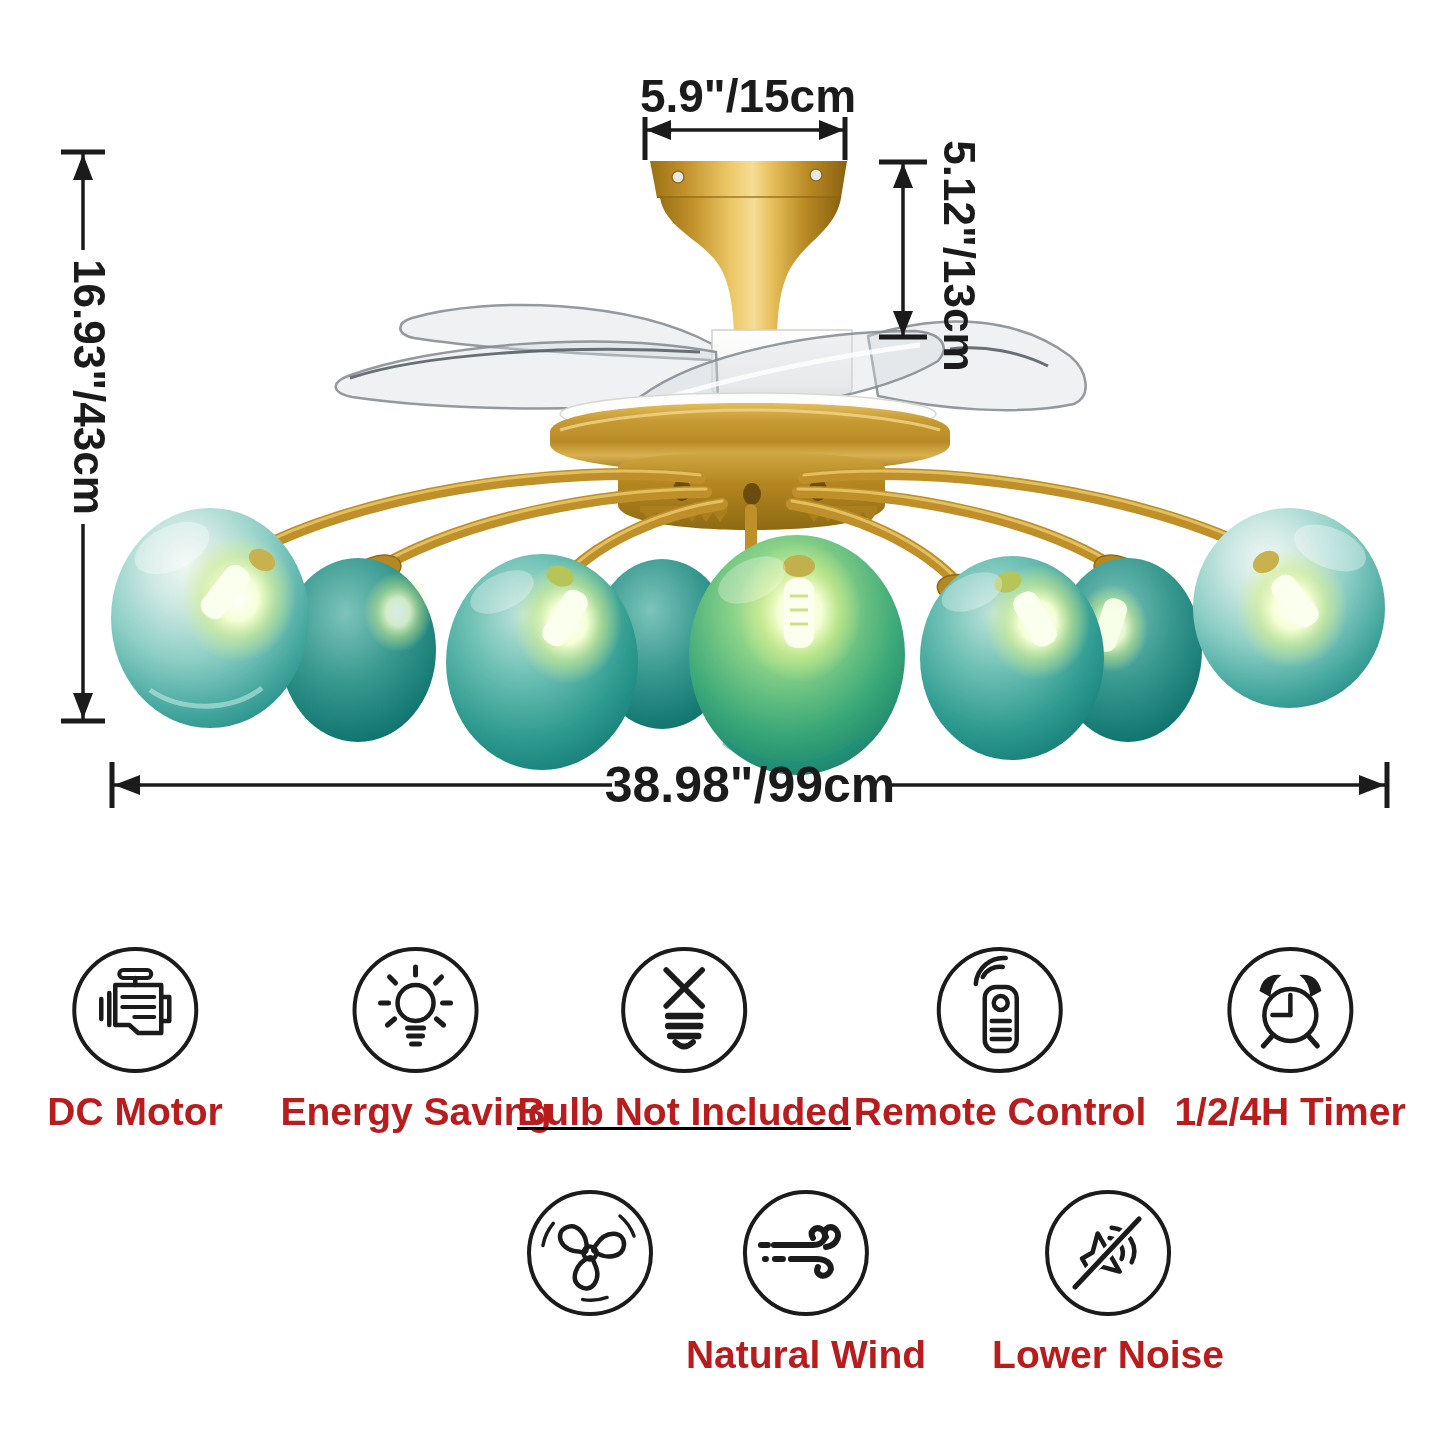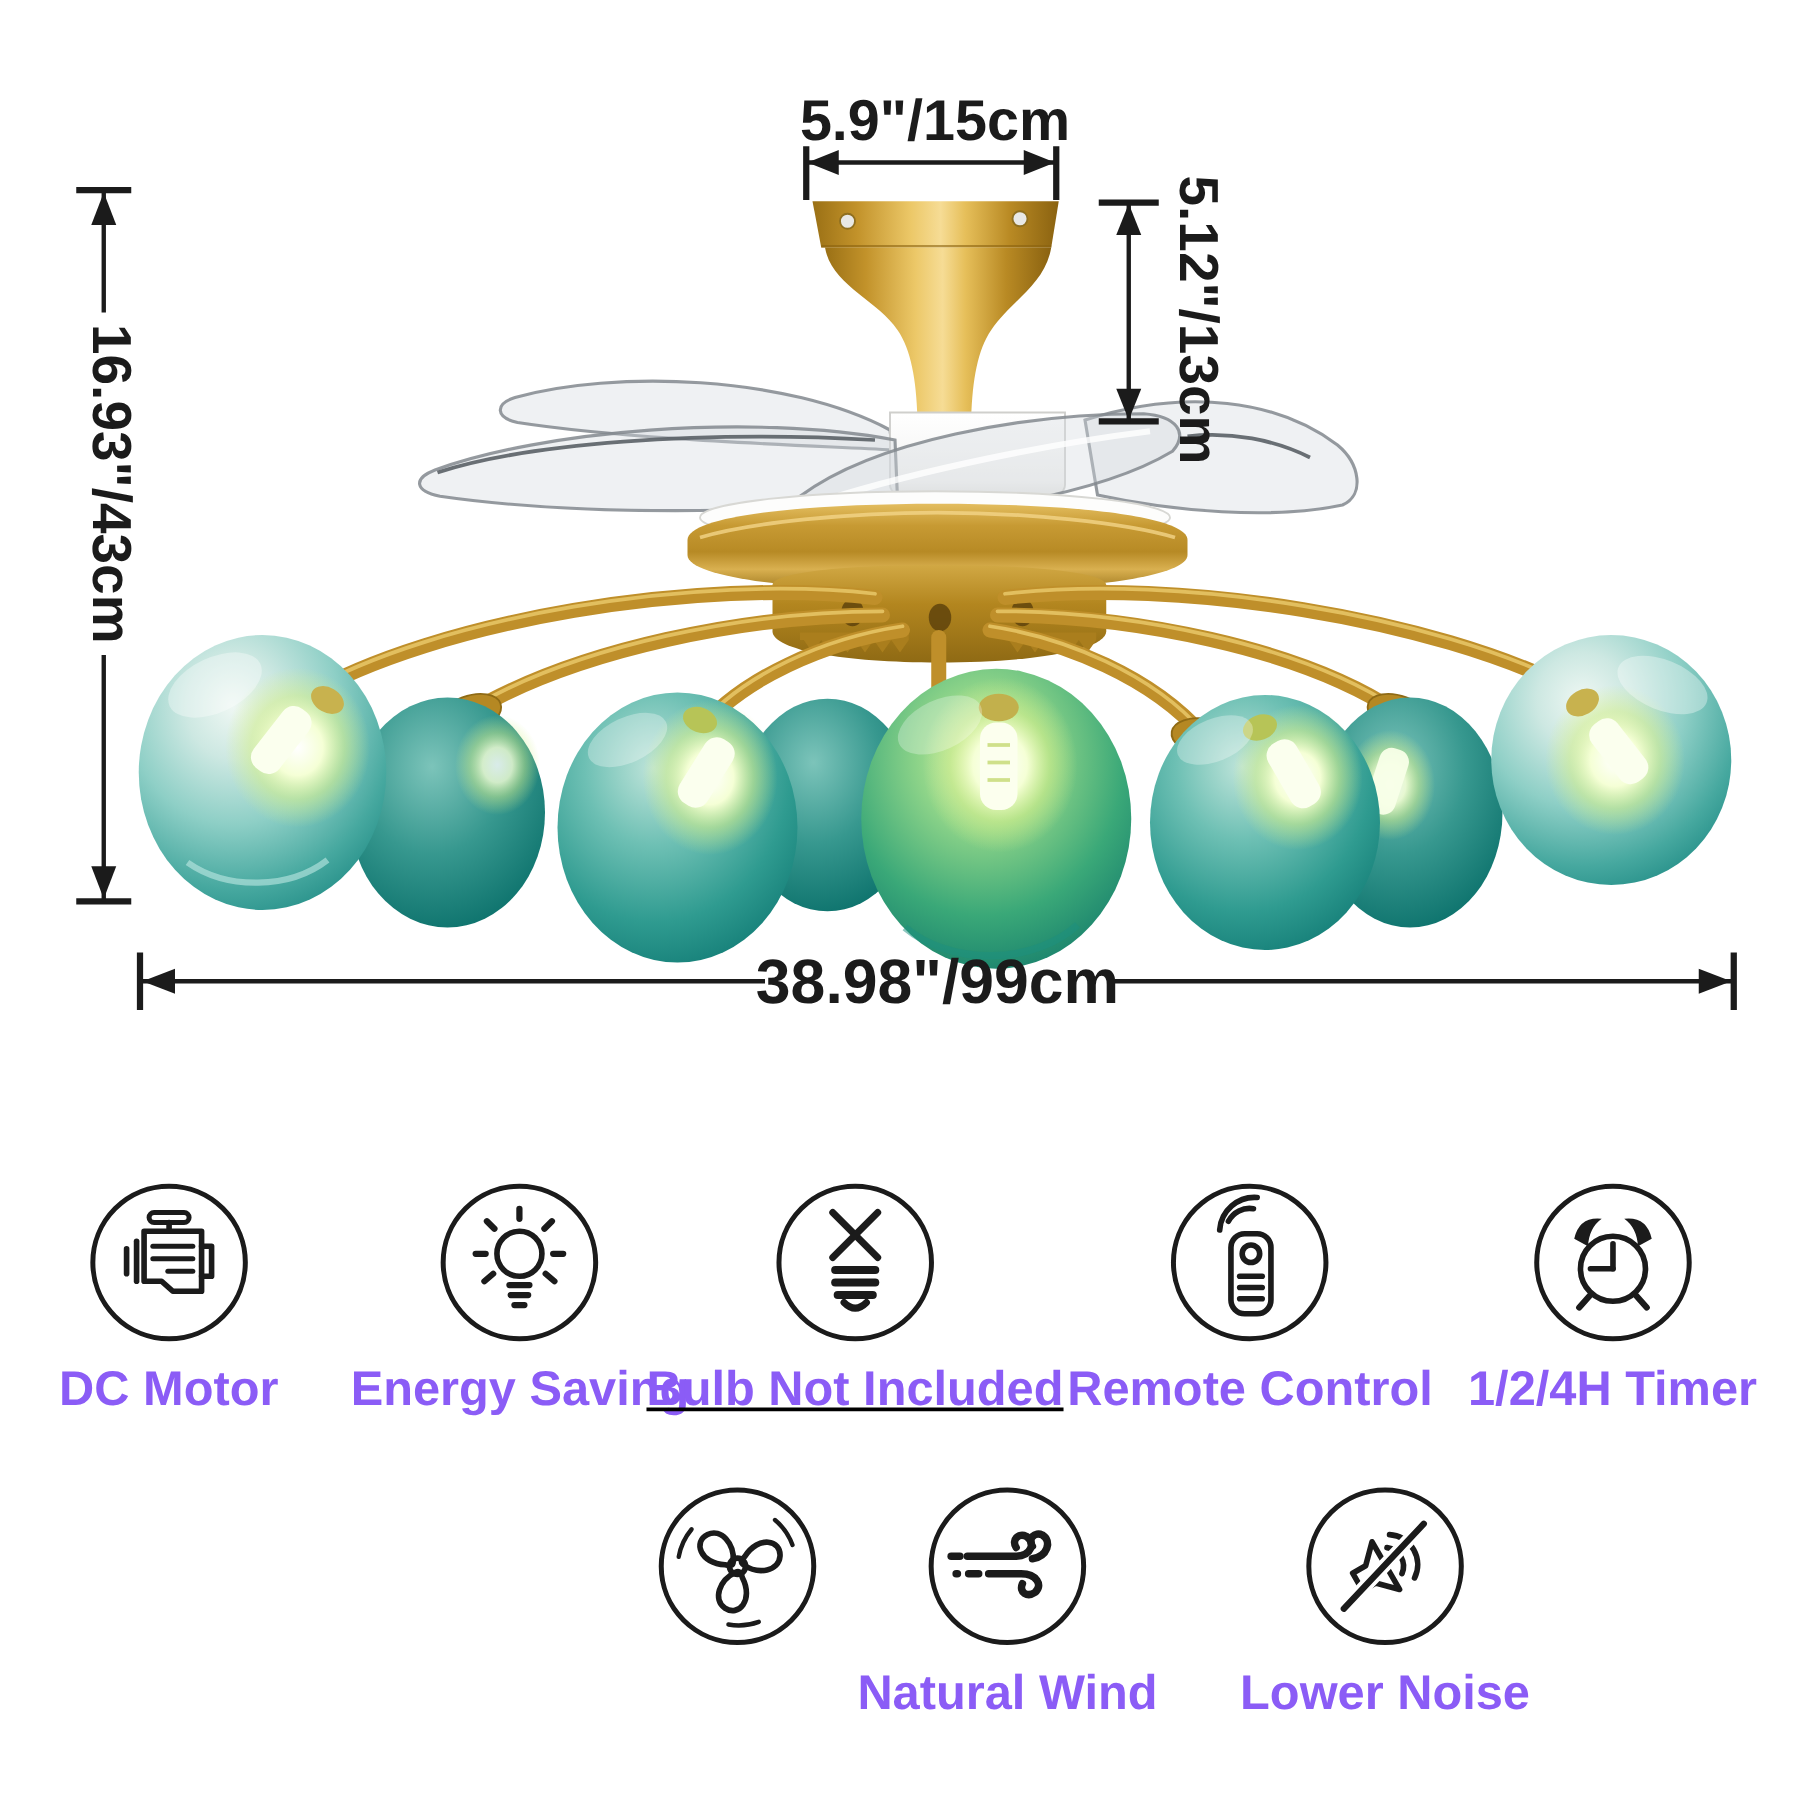--- a/index.html
+++ b/index.html
@@ -4,21 +4,21 @@
 <style>
   html,body{margin:0;padding:0;background:#fff;}
   body{width:1445px;height:1445px;position:relative;overflow:hidden;
        font-family:"Liberation Sans",sans-serif;}
   .stage{position:absolute;inset:0;background:#fff;}
   svg text{font-family:"Liberation Sans",sans-serif;}
   .dim-text{font-weight:bold;fill:#1b1b1b;}
   .feature{position:absolute;display:flex;flex-direction:column;align-items:center;
            transform:translateX(-50%);}
   .feature .ring{width:130px;height:130px;}
-  .feature .lbl{margin-top:16px;font-size:39px;font-weight:bold;color:#8b5cf6;
+  .feature .lbl{margin-top:16px;font-size:39px;font-weight:bold;color:#b91c1c;
                 white-space:nowrap;line-height:1.1;}
   .ic{stroke:#1b1b1b;fill:none;stroke-linecap:round;stroke-linejoin:round;}
 </style>
 </head>
 <body>
 
 <div class="stage">
 
 <svg width="1445" height="915" viewBox="0 0 1445 915">
   <defs>

